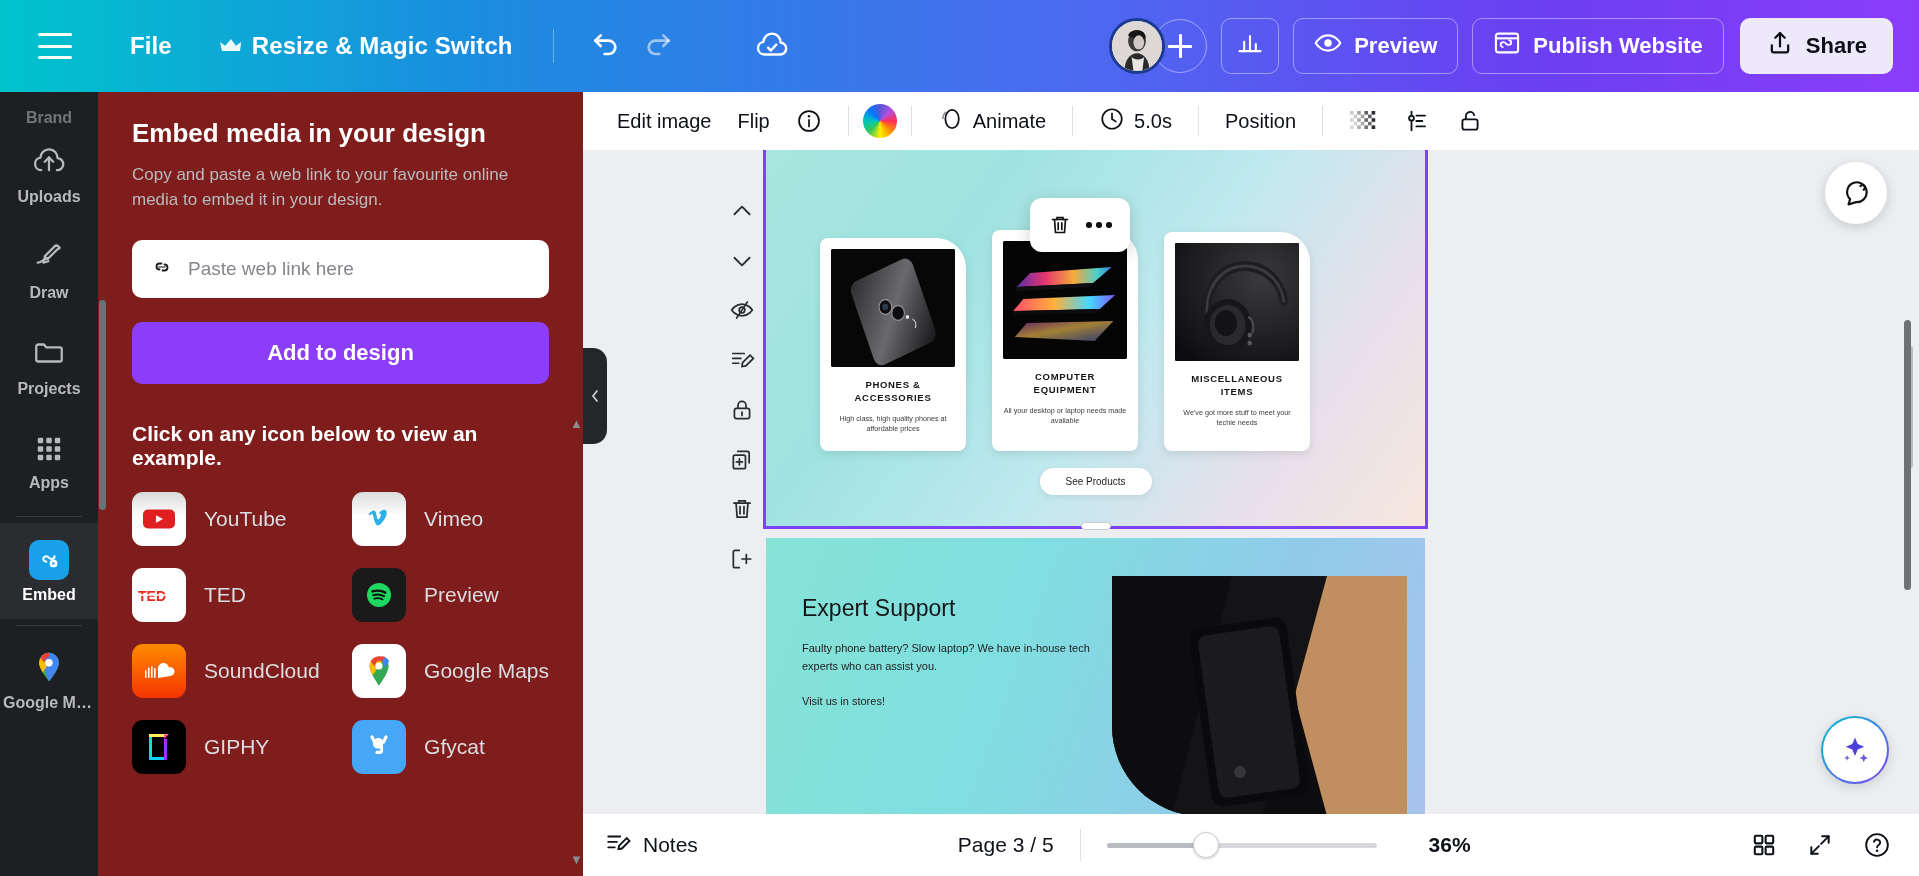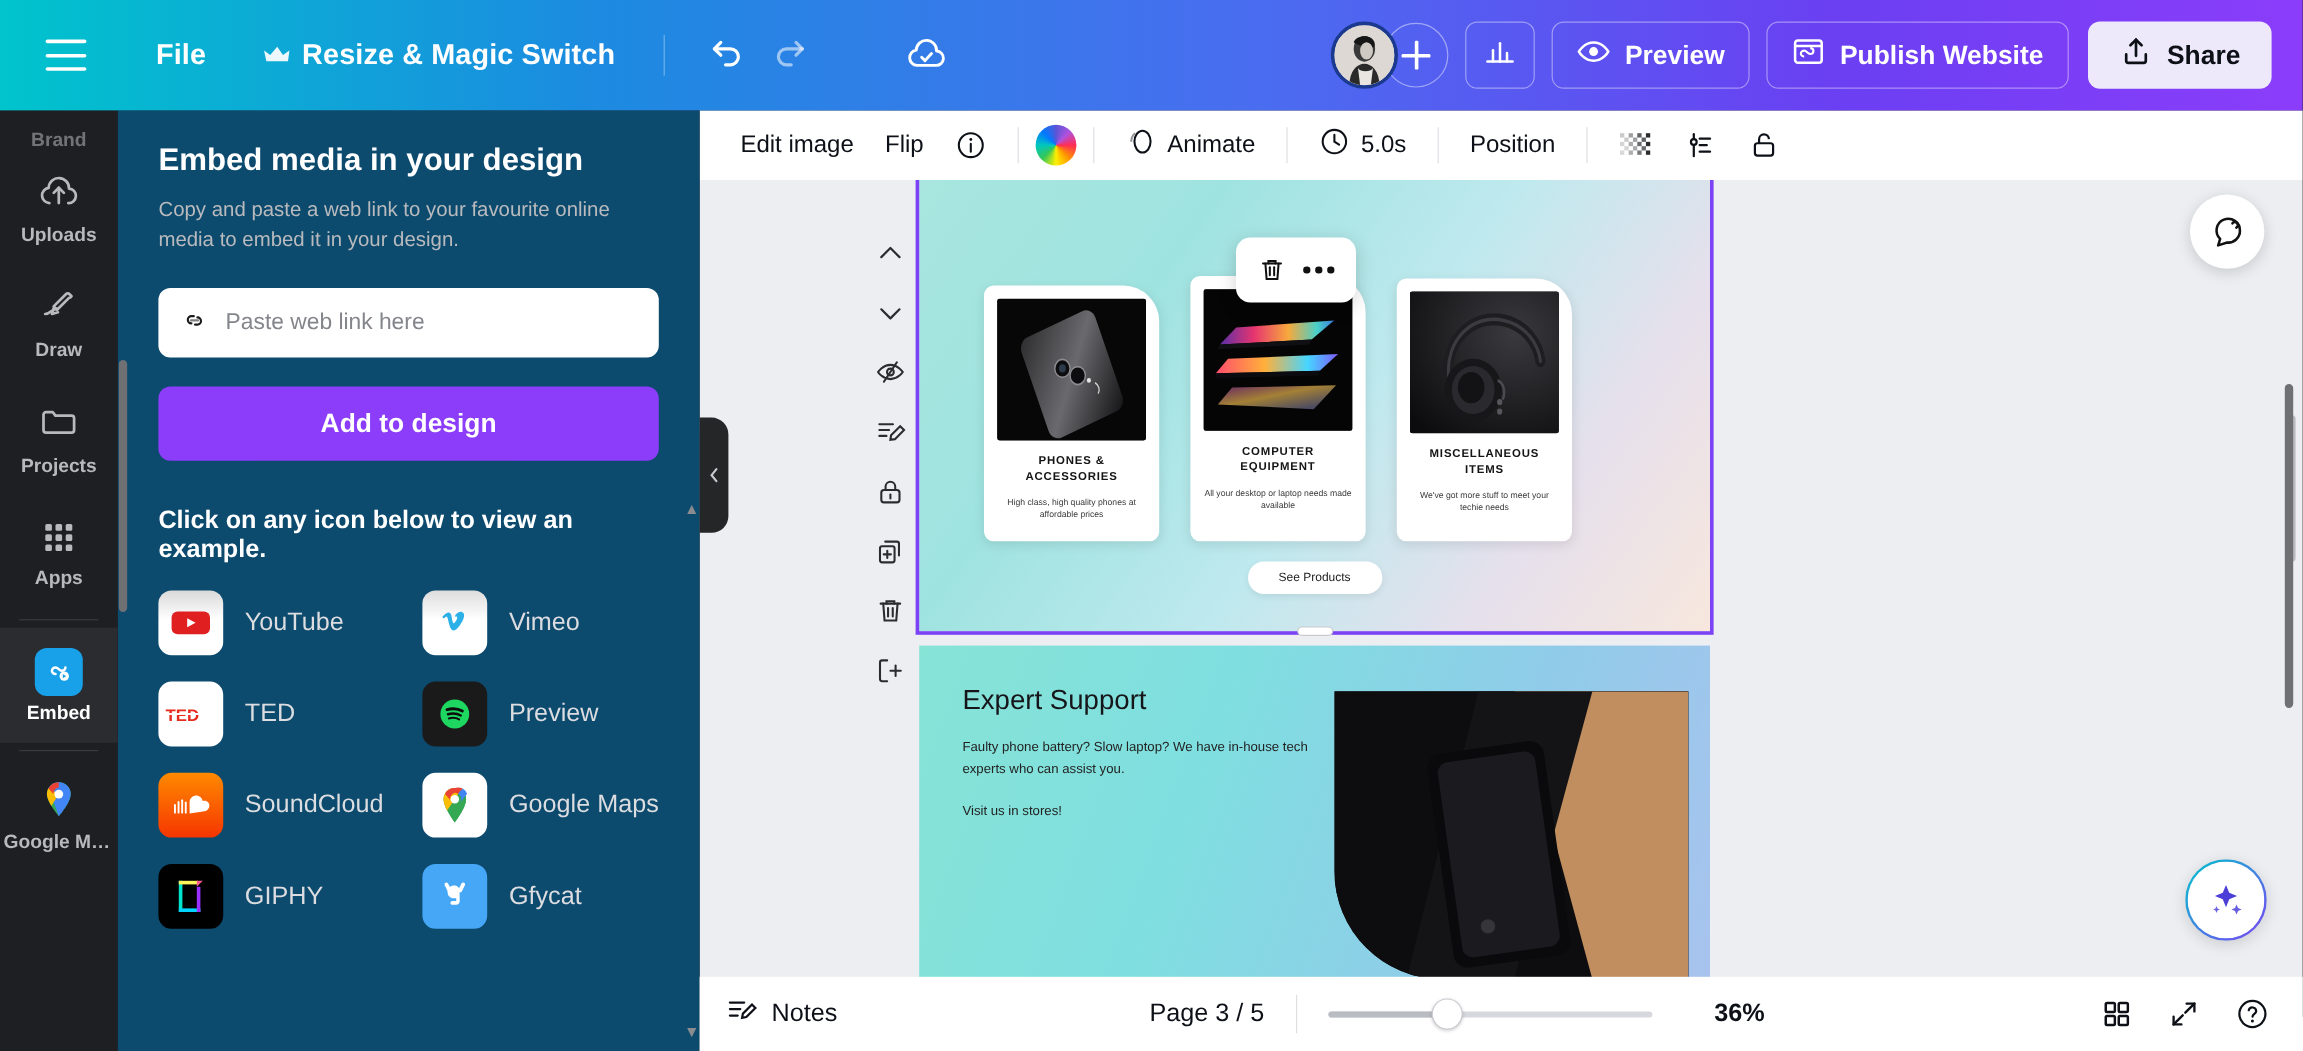--- a/index.html
+++ b/index.html
@@ -81,21 +81,21 @@
     width: 40px; height: 40px; border-radius: 10px; background:#18a0e8;
     display:flex; align-items:center; justify-content:center;
   }
   .rail-sep { width: 66px; height: 1px; background: #3a3b3f; margin: 6px auto; }
   .rail-label { line-height: 1; }
   .rail-label.truncate { max-width: 92px; overflow: hidden; text-overflow: ellipsis; white-space: nowrap; }
 
   
   .panel {
     position: absolute; left: 98px; top: 92px; width: 485px; height: 784px;
-    background: #0c4a6e; z-index: 25; overflow: hidden;
+    background: #7f1d1d; z-index: 25; overflow: hidden;
   }
   .panel-inner { padding: 26px 34px 0 34px; }
   .panel-title { color: #fff; font-size: 26px; font-weight: 700; margin-bottom: 14px; }
   .panel-desc { color: #b9babd; font-size: 17px; line-height: 1.45; margin-bottom: 28px; max-width: 400px;}
   .link-input {
     height: 58px; background: #fff; border-radius: 10px; display: flex; align-items: center;
     padding: 0 18px; gap: 14px; cursor: text;
   }
   .link-input input {
     border: none; outline: none; font-size: 19px; color: #3b3c40; flex: 1;
@@ -205,21 +205,21 @@
   }
   .float-ctx .fc { cursor: pointer; display:flex; align-items:center; justify-content:center;}
   .dots { display: flex; gap: 4.5px; }
   .dots i { width: 5.5px; height: 5.5px; background: #111; border-radius: 50%; display:block; }
   .page-handle {
     position: absolute; left: 50%; transform: translateX(-50%); bottom: -4px;
     width: 30px; height: 8px; background: #fff; border: 1px solid #c9cbd0;
     border-radius: 5px; cursor: pointer; z-index: 16;
   }
   .expert { position: absolute; left: 36px; top: 32px; width: 300px; }
-  .expert h3 { font-size: 23px; font-weight: 400; color: #16161a; margin-bottom: 18px; }
+  .expert h3 { font-size: 23px; font-weight: 400; color: #16161a; margin-bottom: 18px; margin-top: 25px; }
   .expert p { font-size: 11px; color: #222; line-height: 1.6; }
   .expert p.gap { margin-top: 18px; }
   .phone-img {
     position: absolute; right: 18px; top: 38px; width: 295px; height: 240px;
     border-radius: 0 0 0 90px; overflow: hidden; background: #111;
   }
   .comment-bubble {
     position: absolute; right: 32px; top: 12px; width: 62px; height: 62px;
     background: #fff; border-radius: 50%; box-shadow: 0 3px 12px rgba(0,0,0,.16);
     display: flex; align-items: center; justify-content: center; cursor: pointer; z-index: 17;

